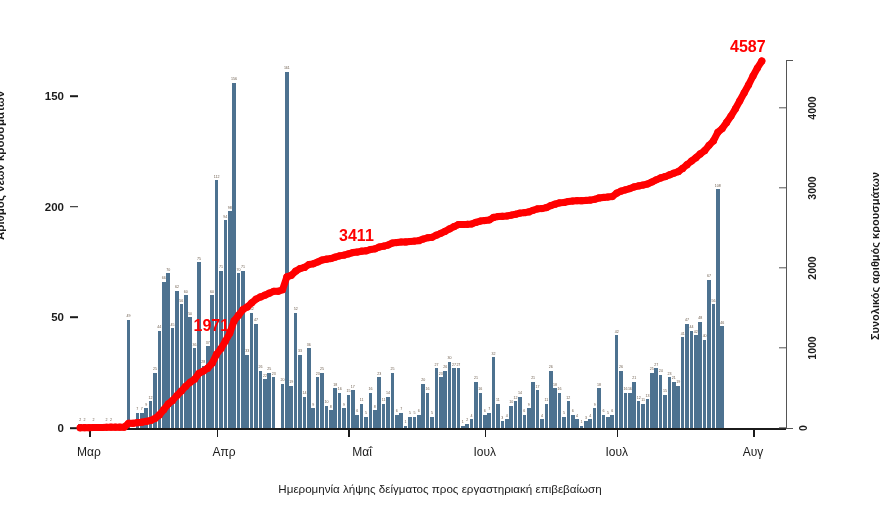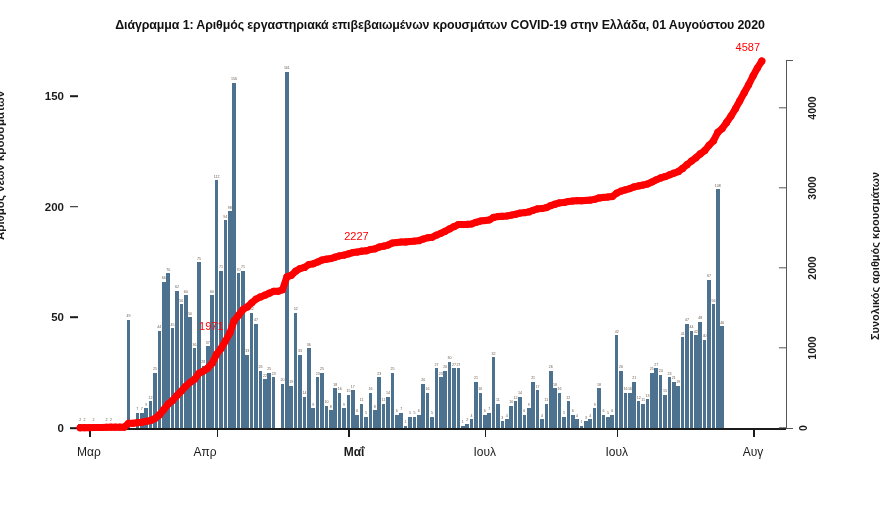--- a/index.html
+++ b/index.html
@@ -43,29 +43,28 @@
     font-size:11.6px;color:#1b1b1b;
   }
 
   .bar{position:absolute;bottom:0;background:#4d7290;}
   .barlabel{position:absolute;transform:translateX(-50%);
     font-size:3.6px;color:#6b5b4b;white-space:nowrap;text-align:center;line-height:1;}
 
   #bars-layer{position:absolute;left:0;top:0;width:686px;height:376px;}
   #line-layer{position:absolute;left:0;top:0;width:686px;height:376px;overflow:visible;}
 
-  .annot{position:absolute;font-size:11px;font-weight:normal;color:#ff0000;white-space:nowrap;
+  .annot{position:absolute;font-size:16px;font-weight:bold;color:#ff0000;white-space:nowrap;
          transform:translate(-50%,-50%);}
 </style>
 </head>
 <body>
 
 <div id="figure">
 
-  <div id="chart-title">Διάγραμμα 1: Αριθμός εργαστηριακά επιβεβαιωμένων κρουσμάτων COVID-19 στην Ελλάδα, 01 Αυγούστου 2020</div>
 
   <div id="ylabel-left">Αριθμός νέων κρουσμάτων</div>
   <div id="ylabel-right">Συνολικός αριθμός κρουσμάτων</div>
 
   <div id="axis-left"></div>
   <div id="axis-bottom"></div>
   <div id="axis-right-spine"></div>
   <div class="spine-cap" style="top:60px"></div>
   <div class="spine-cap" style="top:428px"></div>
 
@@ -88,23 +87,23 @@
       <div class="ytr" style="top: 268px; left: 800px; transform: translateY(-50%) rotate(-90deg);">2000</div>
       <div class="ytr-mark" style="top: 188px; left: 779px;"></div>
       <div class="ytr" style="top: 188px; left: 800px; transform: translateY(-50%) rotate(-90deg);">3000</div>
       <div class="ytr-mark" style="top: 108px; left: 779px;"></div>
       <div class="ytr" style="top: 108px; left: 800px; transform: translateY(-50%) rotate(-90deg);">4000</div>
     </div>
   <div id="xticks">
       <div class="xtick-mark" style="left: 88.9936px;"></div>
       <div class="xtl" style="left: 88.9936px;">Μαρ</div>
       <div class="xtick-mark" style="left: 216.519px;"></div>
-      <div class="xtl" style="left: 205px;">Απρ</div>
+      <div class="xtl" style="left: 224px;">Απρ</div>
       <div class="xtick-mark" style="left: 348.442px;"></div>
-      <div class="xtl" style="left: 354px; font-weight: bold;">Μαΐ</div>
+      <div class="xtl" style="left: 362px;">Μαΐ</div>
       <div class="xtick-mark" style="left: 484.763px;"></div>
       <div class="xtl" style="left: 484.763px;">Ιουλ</div>
       <div class="xtick-mark" style="left: 616.686px;"></div>
       <div class="xtl" style="left: 616.686px;">Ιουλ</div>
       <div class="xtick-mark" style="left: 753.006px;"></div>
       <div class="xtl" style="left: 753.006px;">Αυγ</div>
     </div>
 
   <div id="plot-area">
     <div id="bars-layer">
@@ -541,18 +540,19 @@
         <circle cx="657.42" cy="56.80" r="3.6" fill="#ff0000"></circle>
         <circle cx="661.81" cy="48.80" r="3.6" fill="#ff0000"></circle>
         <circle cx="666.21" cy="40.80" r="3.6" fill="#ff0000"></circle>
         <circle cx="670.61" cy="32.80" r="3.6" fill="#ff0000"></circle>
         <circle cx="675.01" cy="24.00" r="3.6" fill="#ff0000"></circle>
         <circle cx="679.40" cy="16.00" r="3.6" fill="#ff0000"></circle>
         <circle cx="683.80" cy="9.04" r="3.6" fill="#ff0000"></circle>
       </svg>
     <div id="annots">
         <div class="annot" style="left: 669.801px; top: -4.96px; color: rgb(255, 0, 0);">4587</div>
-        <div class="annot" style="left: 278.429px; top: 183.84px; color: rgb(255, 0, 0);">2227</div>
+        <div class="annot" style="left: 278.429px; top: 183.84px; color: rgb(255, 0, 0);">3411</div>
         <div class="annot" style="left: 133.314px; top: 273.68px; color: rgb(255, 0, 0);">1971</div>
       </div>
   </div>
 
+  <div id="xlabel">Ημερομηνία λήψης δείγματος προς εργαστηριακή επιβεβαίωση</div>
 </div>
 
 </body></html>

